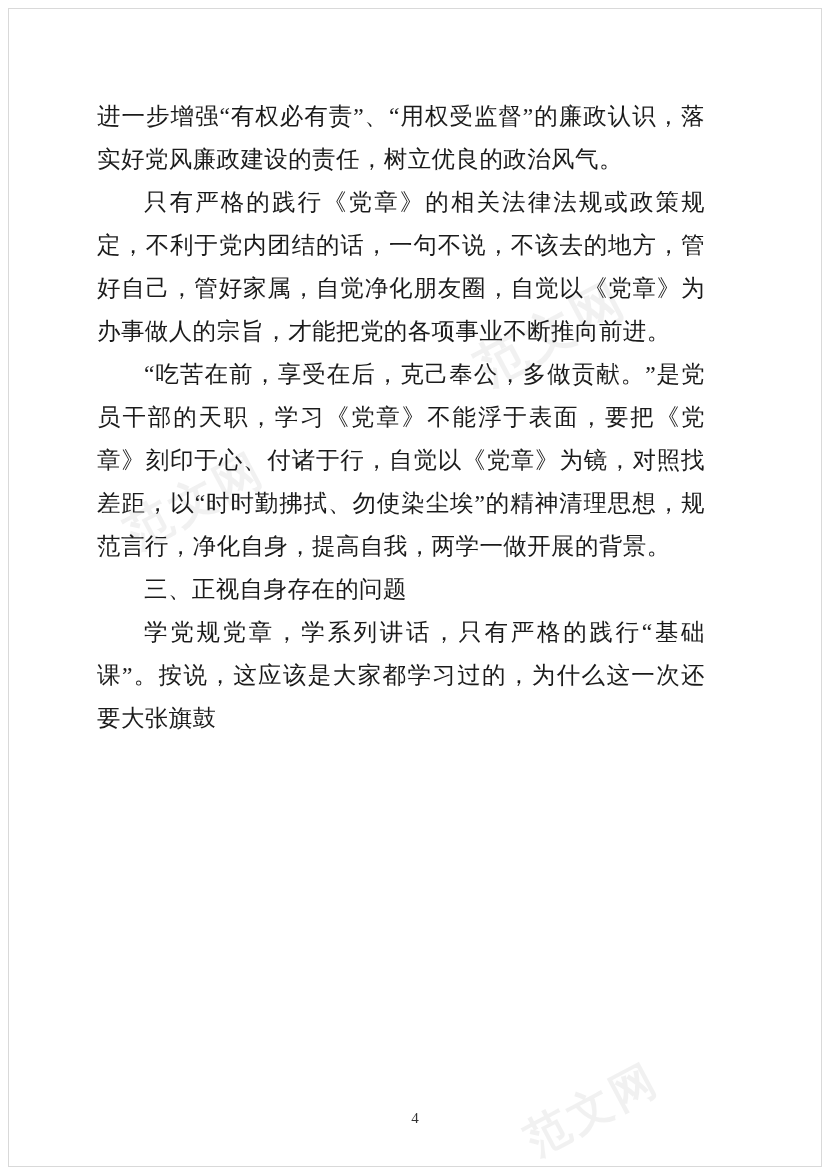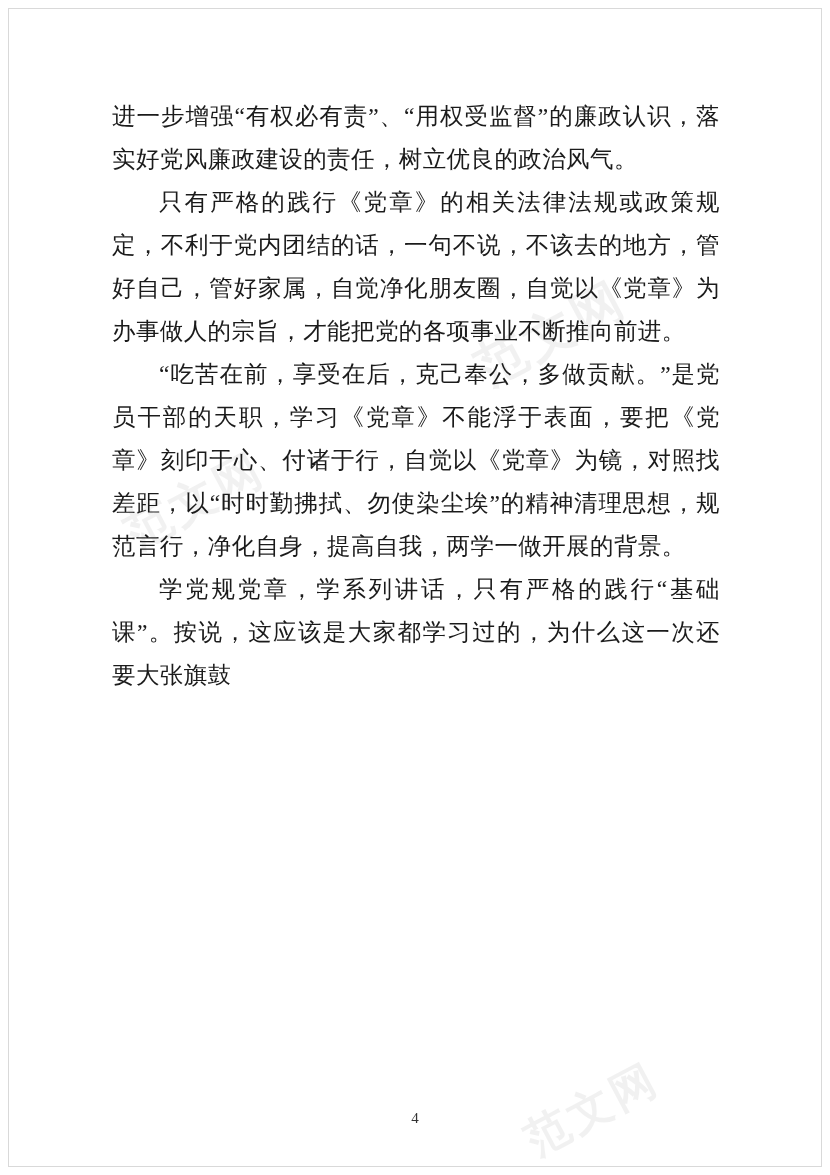--- a/index.html
+++ b/index.html
@@ -24,21 +24,21 @@
     top: 8px;
     left: 8px;
     right: 8px;
     bottom: 8px;
     border: 1px solid #d9d9d9;
     pointer-events: none;
   }
   .content {
     position: absolute;
     top: 95px;
-    left: 112px;
+    left: 97px;
     width: 608px;
     box-sizing: border-box;
   }
   p.para {
     margin: 0 0 0 0;
     font-size: 23.5px;
     line-height: 43px;
     color: #1b1b1b;
     text-align: justify;
     text-justify: inter-ideograph;
@@ -81,17 +81,18 @@
   <div class="page-border"></div>
 
   <div class="watermark wm1">范文网</div>
   <div class="watermark wm2">范文网</div>
   <div class="watermark wm3">范文网</div>
 
   <div class="content">
     <p class="para">进一步增强“有权必有责”、“用权受监督”的廉政认识，落实好党风廉政建设的责任，树立优良的政治风气。</p>
     <p class="para indent">只有严格的践行《党章》的相关法律法规或政策规定，不利于党内团结的话，一句不说，不该去的地方，管好自己，管好家属，自觉净化朋友圈，自觉以《党章》为办事做人的宗旨，才能把党的各项事业不断推向前进。</p>
     <p class="para indent">“吃苦在前，享受在后，克己奉公，多做贡献。”是党员干部的天职，学习《党章》不能浮于表面，要把《党章》刻印于心、付诸于行，自觉以《党章》为镜，对照找差距，以“时时勤拂拭、勿使染尘埃”的精神清理思想，规范言行，净化自身，提高自我，两学一做开展的背景。</p>
+    <p class="para indent">三、正视自身存在的问题</p>
     <p class="para indent">学党规党章，学系列讲话，只有严格的践行“基础课”。按说，这应该是大家都学习过的，为什么这一次还要大张旗鼓</p>
   </div>
 
   <div class="page-number">4</div>
 </div>
 
 </body></html>

